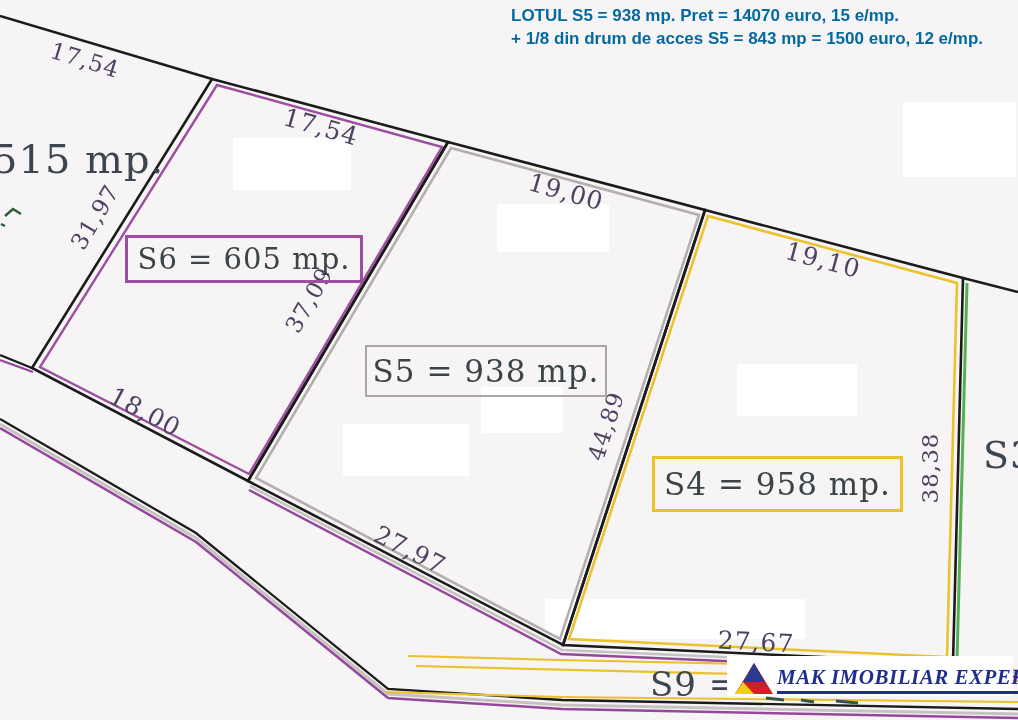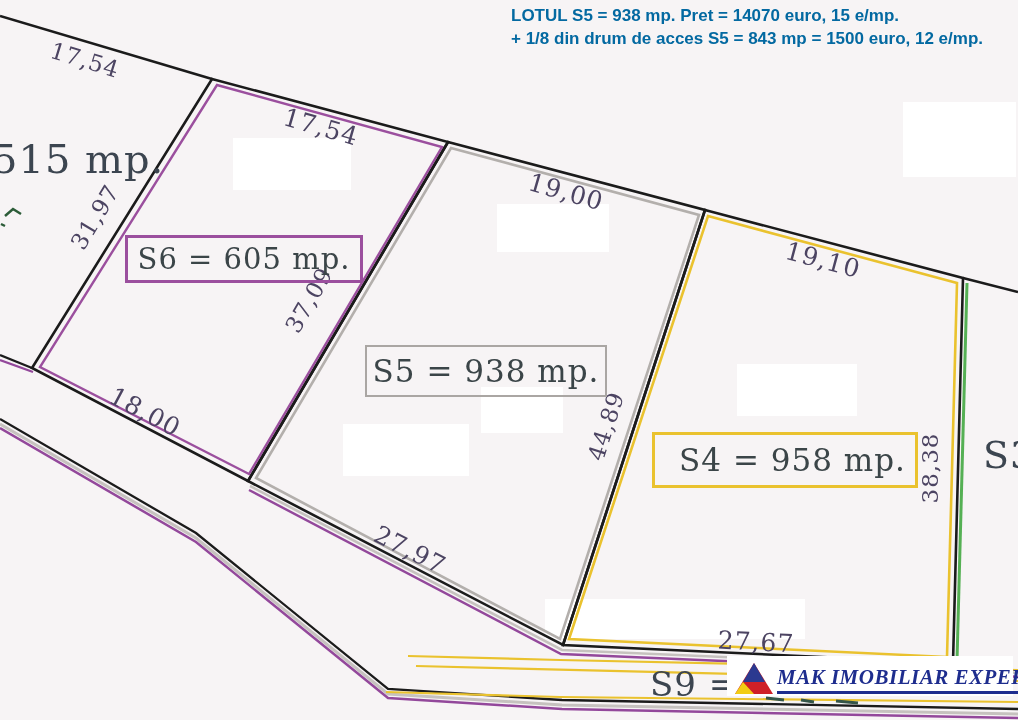--- a/index.html
+++ b/index.html
@@ -19,21 +19,21 @@
   .biglabel{
     position:absolute;z-index:3;white-space:nowrap;
     color:#3c4550;letter-spacing:1px;
   }
   .plotbox{
     position:absolute;z-index:3;display:flex;align-items:center;justify-content:center;
     color:#3b4548;white-space:nowrap;letter-spacing:1px;background:transparent;
   }
   #s6-box{left:125px;top:235px;width:232px;height:42px;border:3px solid #9b4f9e;font-size:29px;}
   #s5-box{left:365px;top:327px;width:238px;height:48px;border:2px solid #aaa6a3;font-size:31px;margin-top:18px;}
-  #s4-box{left:652px;top:432px;width:245px;height:50px;border:3px solid #eac22e;font-size:31px;padding-left:15px;}
+  #s4-box{left:652px;top:456px;width:245px;height:50px;border:3px solid #eac22e;font-size:31px;}
   #label-515{left:-8px;top:136px;font-size:40px;}
   #label-s3{left:983px;top:433px;font-size:38px;}
   #label-s9{left:650px;top:664px;font-size:34px;}
   #annotation{
     position:absolute;left:511px;top:4px;z-index:5;
     font-family:"Liberation Sans", sans-serif;font-weight:700;
     font-size:17px;line-height:23px;color:#0369a1;white-space:nowrap;
   }
   #logo-band{
     position:absolute;left:727px;top:656px;width:286px;height:40px;

